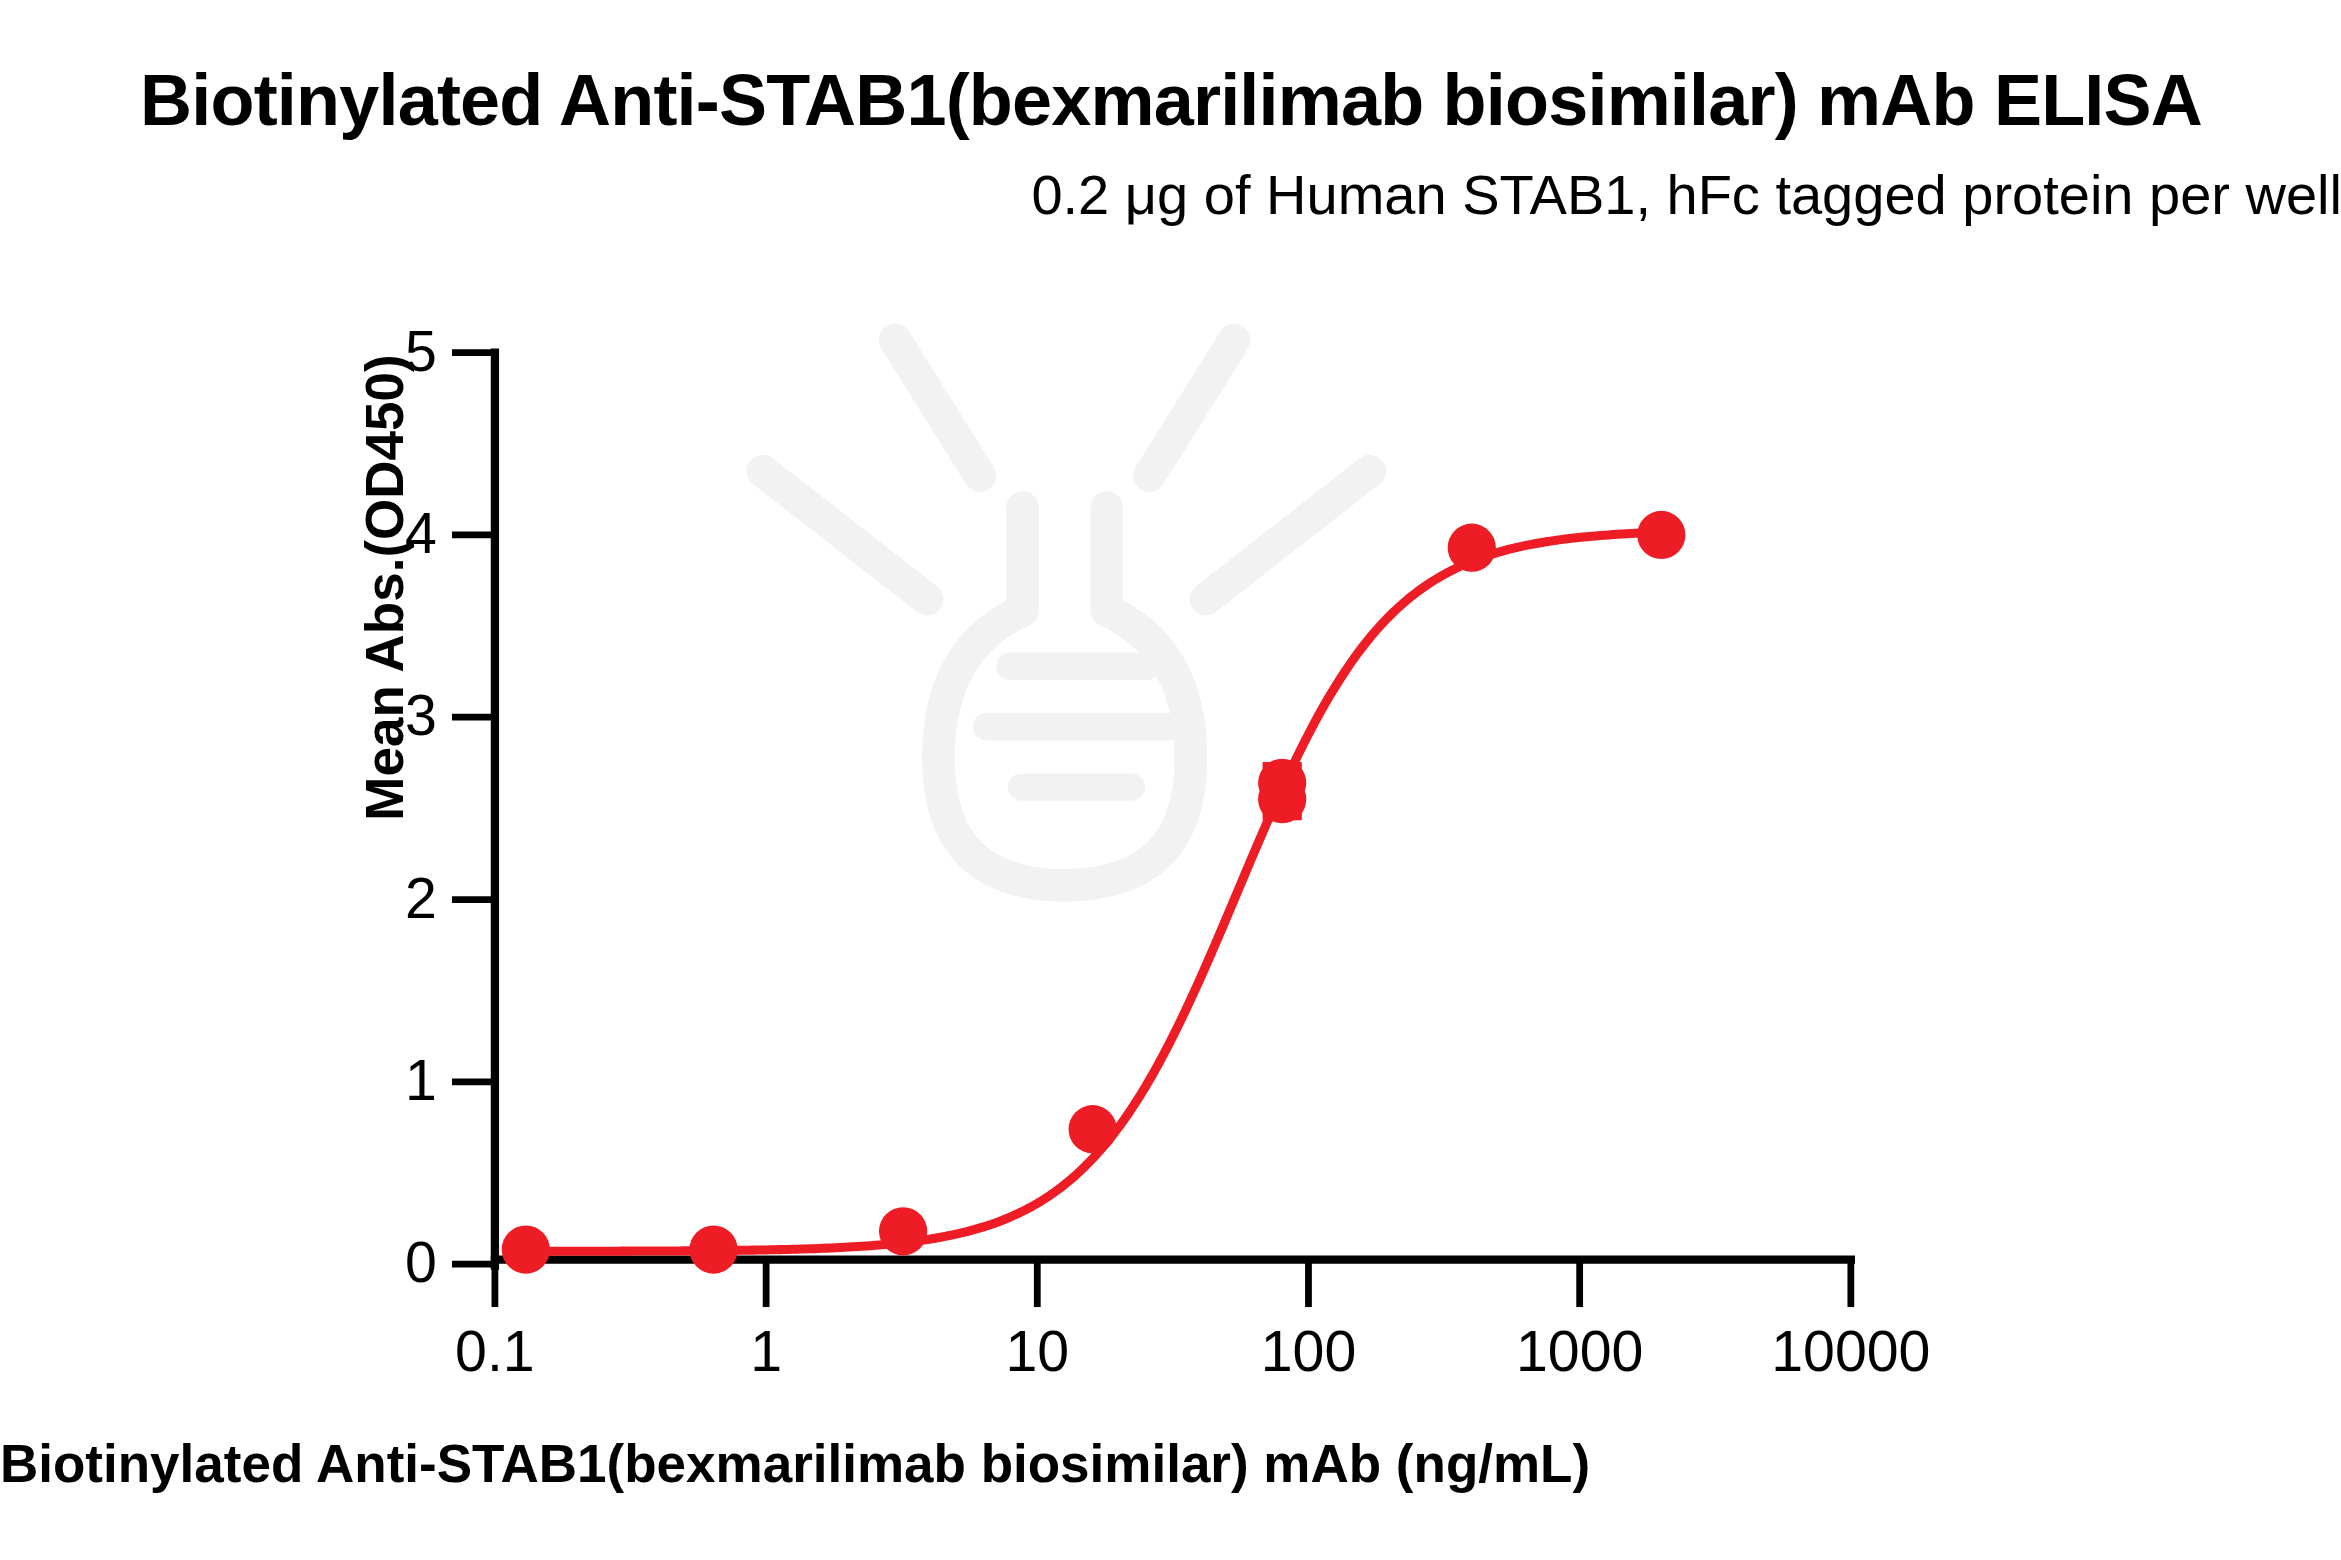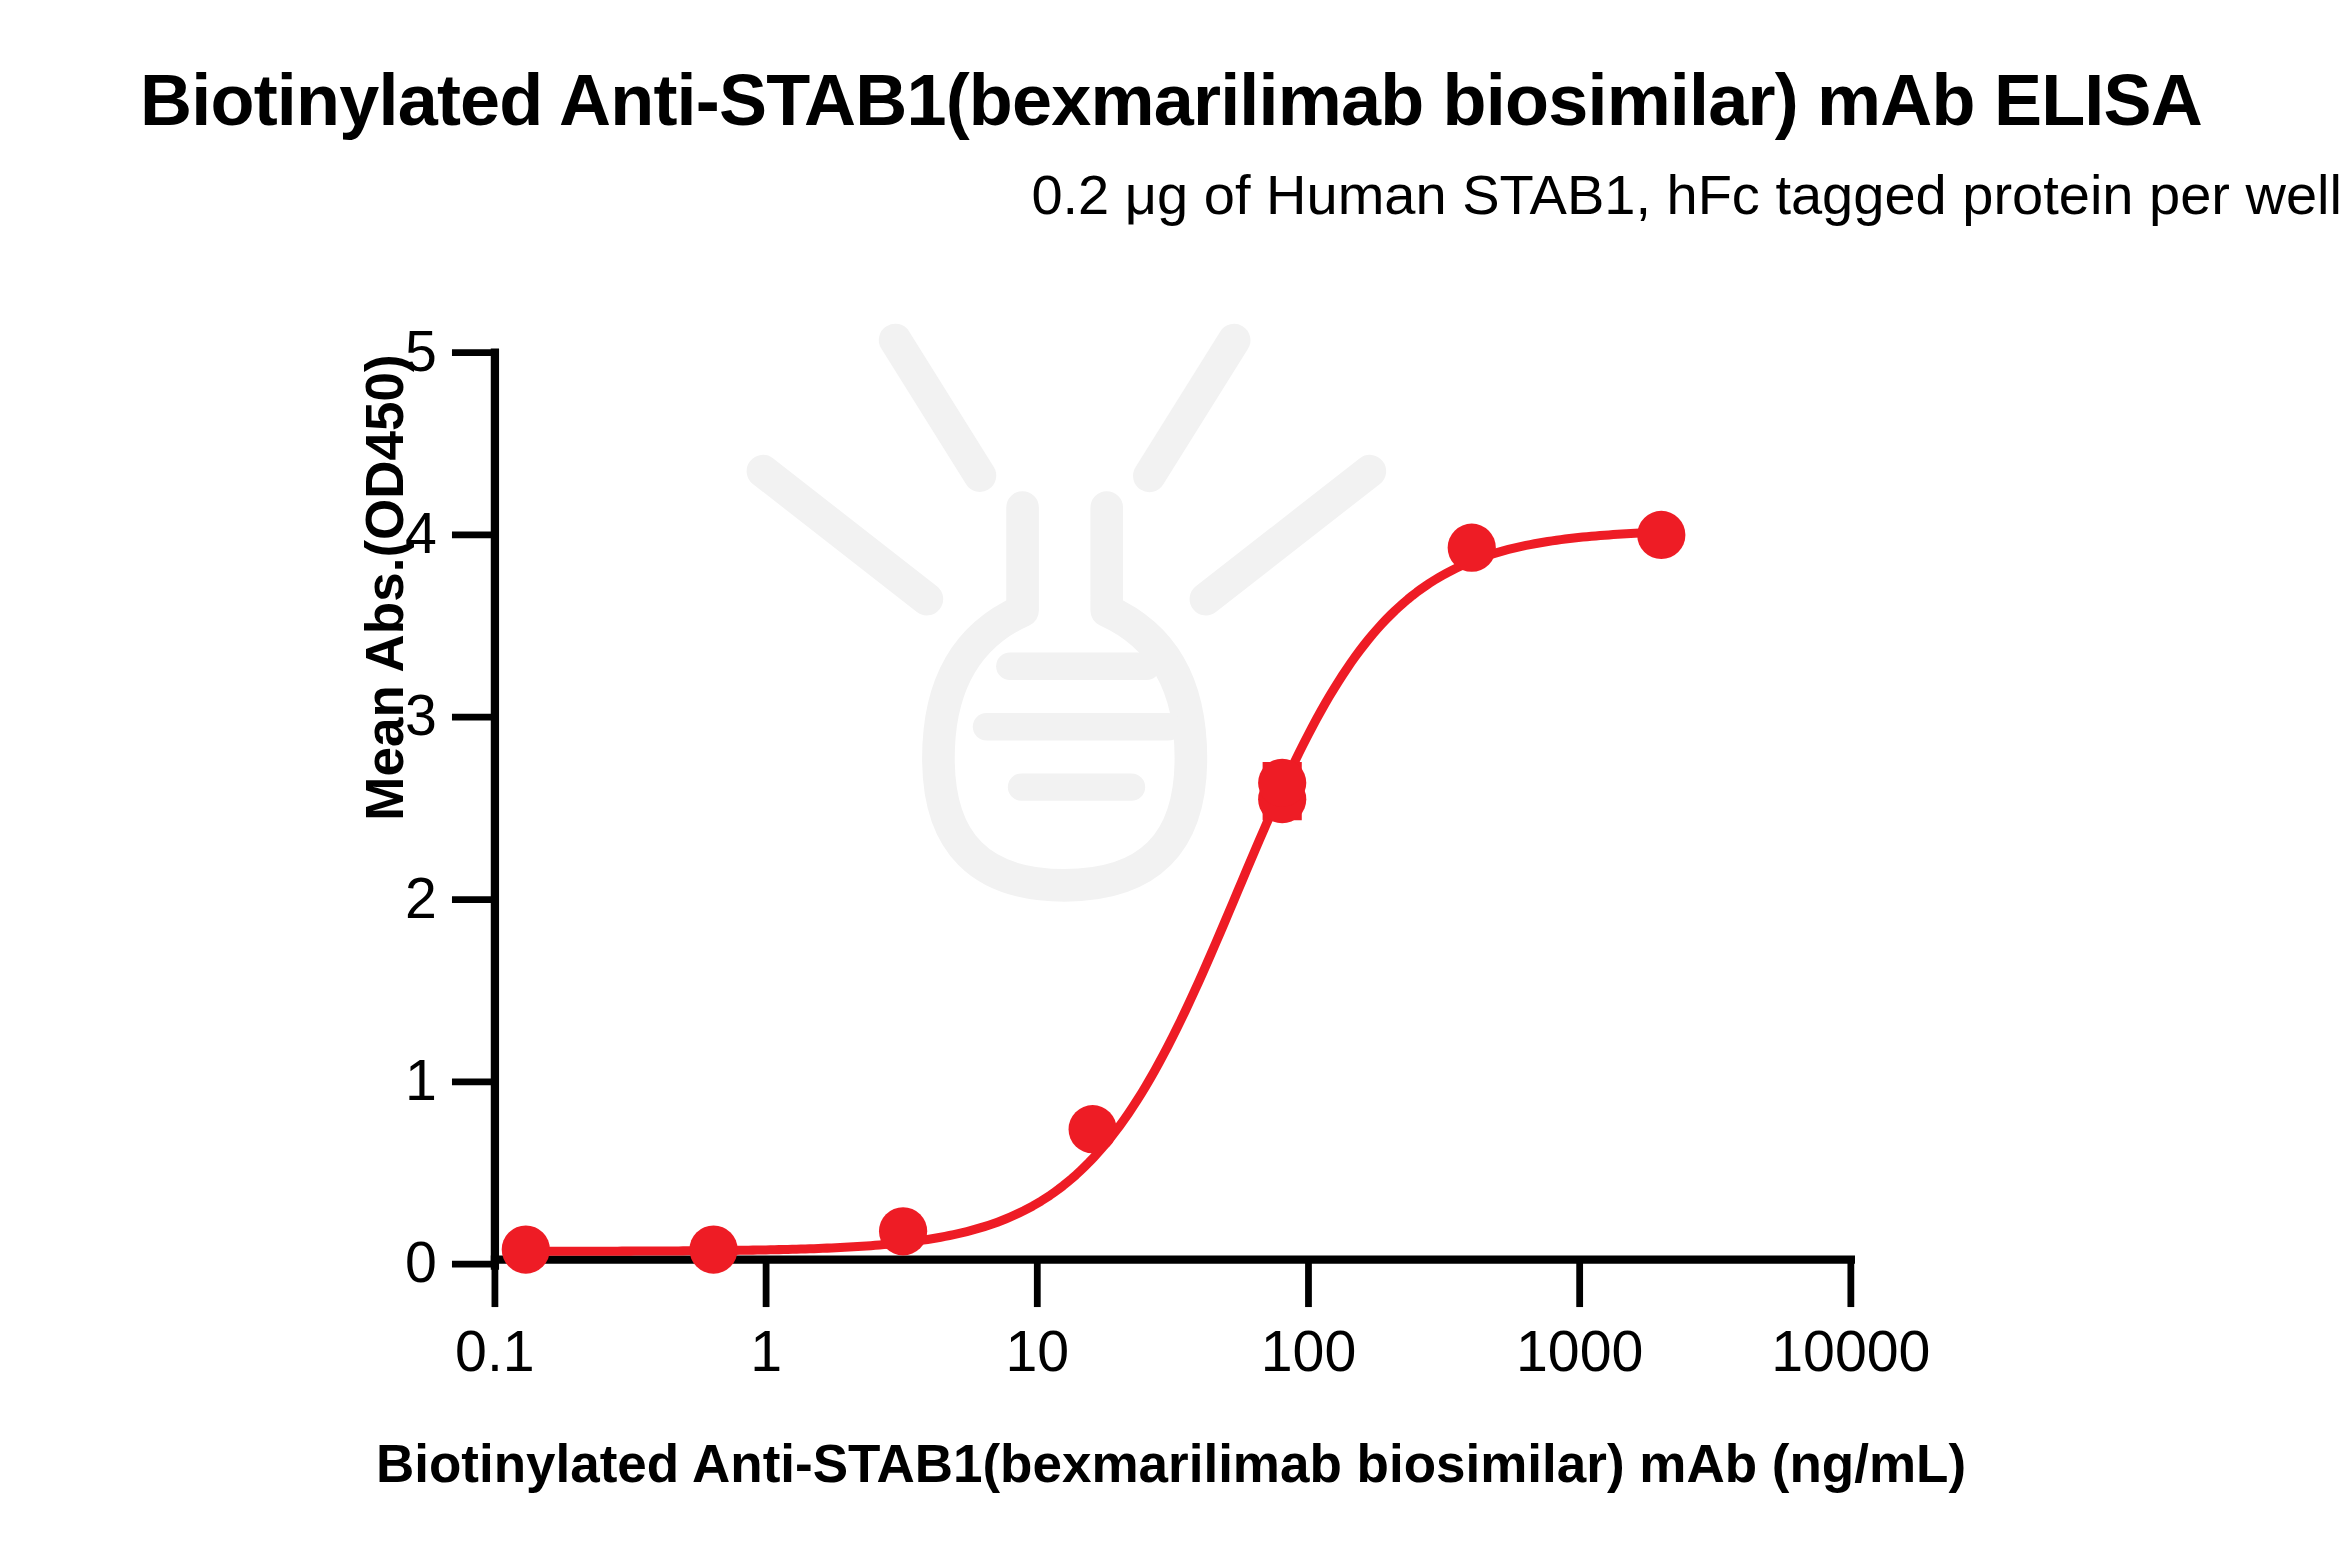--- a/index.html
+++ b/index.html
@@ -40,21 +40,20 @@
     text-align: right;
     font-size: 56px;
     font-weight: normal;
     white-space: nowrap;
   }
   .xaxis-title {
     position: absolute;
     left: 0;
     top: 1433px;
     width: 2342px;
-    text-align: center;
     font-size: 53px;
     font-weight: bold;
     white-space: nowrap;
   }
   .yaxis-title {
     position: absolute;
     left: 0;
     top: 0;
     width: 979px;
     text-align: center;

